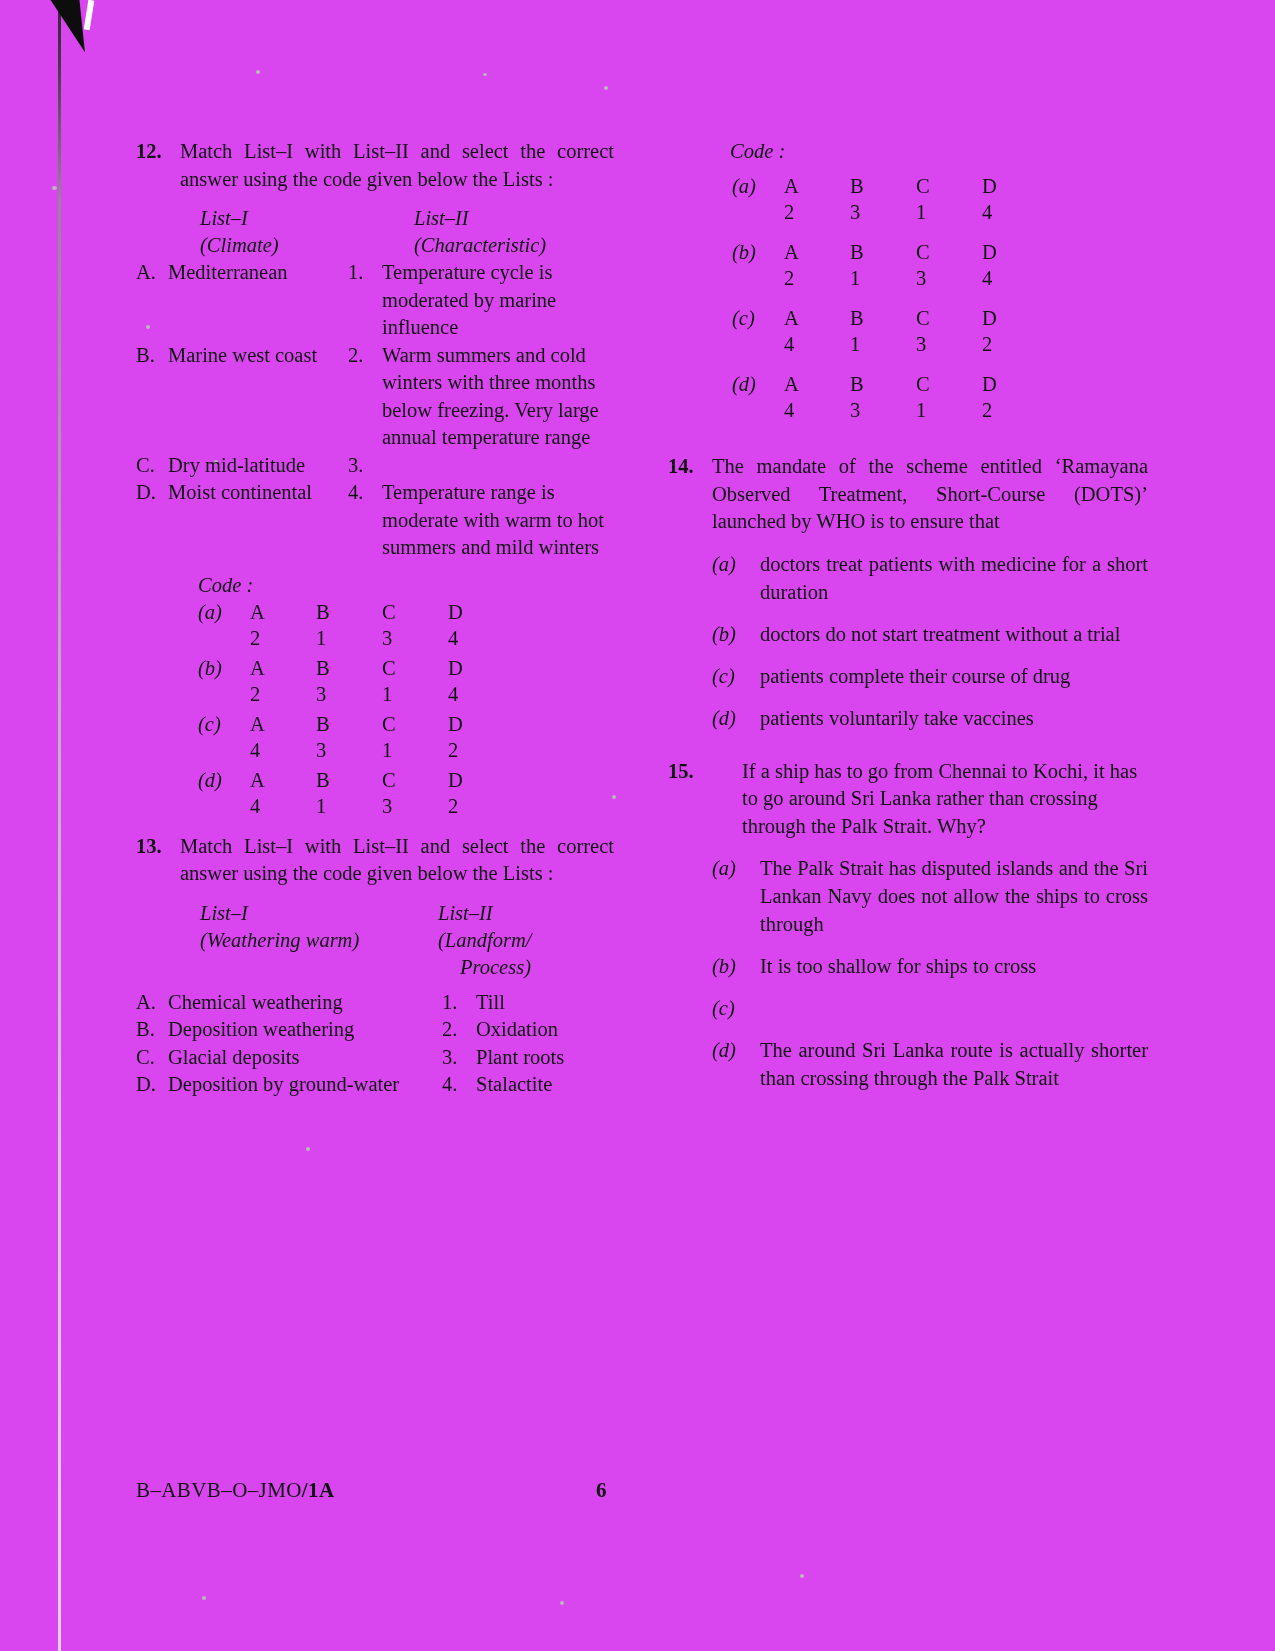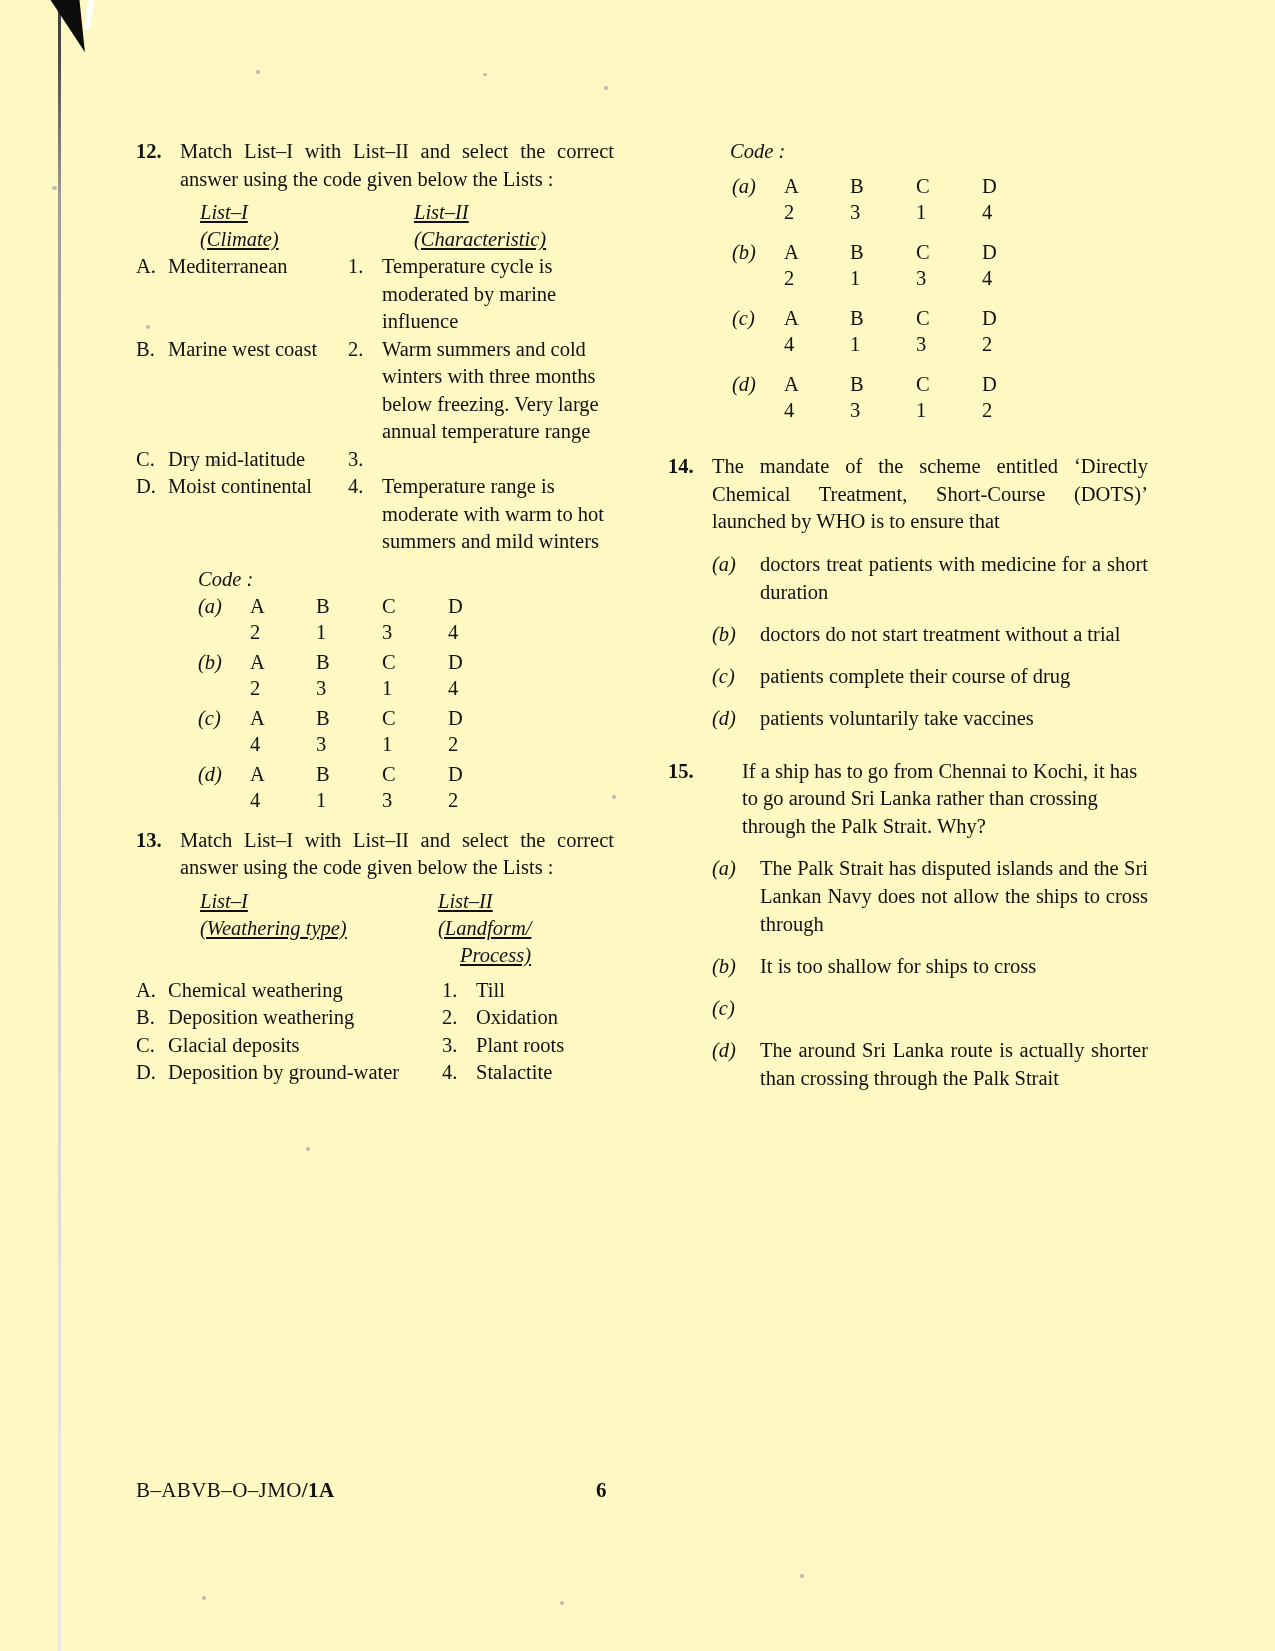--- a/index.html
+++ b/index.html
@@ -4,21 +4,21 @@
 <style>
   html, body {
     margin: 0;
     padding: 0;
     background: #ffffff;
   }
   .page {
     position: relative;
     width: 1275px;
     height: 1651px;
-    background: #fef9c3;
+    background: #d946ef;
     font-family: "Liberation Serif", "DejaVu Serif", serif;
     color: #111111;
     overflow: hidden;
   }
 
   
   .scan-edge {
     position: absolute;
     left: 58px;
     top: 0;
@@ -76,22 +76,21 @@
     font-size: 20.5px;
     line-height: 27.5px;
     text-align: justify;
     text-justify: inter-word;
   }
   .qbody.nojustify { text-align: left; margin-left: 30px; }
 
   
   .list-head {
     display: flex;
-    margin-top: 0;
-    text-decoration: underline;
+    margin-top: 12px;
   }
   .lh-left  { width: 206px; flex: 0 0 206px; padding-left: 64px; }
   .lh-right { flex: 1 1 auto; padding-left: 8px; }
   .lh-left.r2, .lh-right.r2 { padding-left: 0; }
   .ital {
     font-style: italic;
     font-size: 20.5px;
     line-height: 27px;
     display: block;
   }
@@ -313,21 +312,21 @@
       </div>
 
       <div class="qblock">
         <div class="qnum">13.</div>
         <div class="qbody">Match List–I with List–II and select the correct answer using the code given below the Lists :</div>
       </div>
 
       <div class="list-head">
         <div class="lh-left r2" style="padding-left:64px;">
           <span class="ital">List–I</span>
-          <span class="ital">(Weathering type)</span>
+          <span class="ital">(Weathering warm)</span>
         </div>
         <div class="lh-right" style="padding-left:32px;">
           <span class="ital">List–II</span>
           <span class="ital">(Landform/</span>
           <span class="ital" style="padding-left:22px;">Process)</span>
         </div>
       </div>
 
       <div class="spacer-sm"></div>
 
@@ -430,21 +429,21 @@
             <div class="cell">1</div>
             <div class="cell">2</div>
           </div>
         </div>
       </div>
 
       <div class="spacer-lg"></div>
 
       <div class="qblock">
         <div class="qnum">14.</div>
-        <div class="qbody">The mandate of the scheme entitled ‘Directly Chemical Treatment, Short-Course (DOTS)’ launched by WHO is to ensure that</div>
+        <div class="qbody">The mandate of the scheme entitled ‘Ramayana Observed Treatment, Short-Course (DOTS)’ launched by WHO is to ensure that</div>
       </div>
 
       <div class="opt">
         <div class="olbl">(a)</div>
         <div class="otext">doctors treat patients with medicine for a short duration</div>
       </div>
       <div class="opt">
         <div class="olbl">(b)</div>
         <div class="otext">doctors do not start treatment without a trial</div>
       </div>

